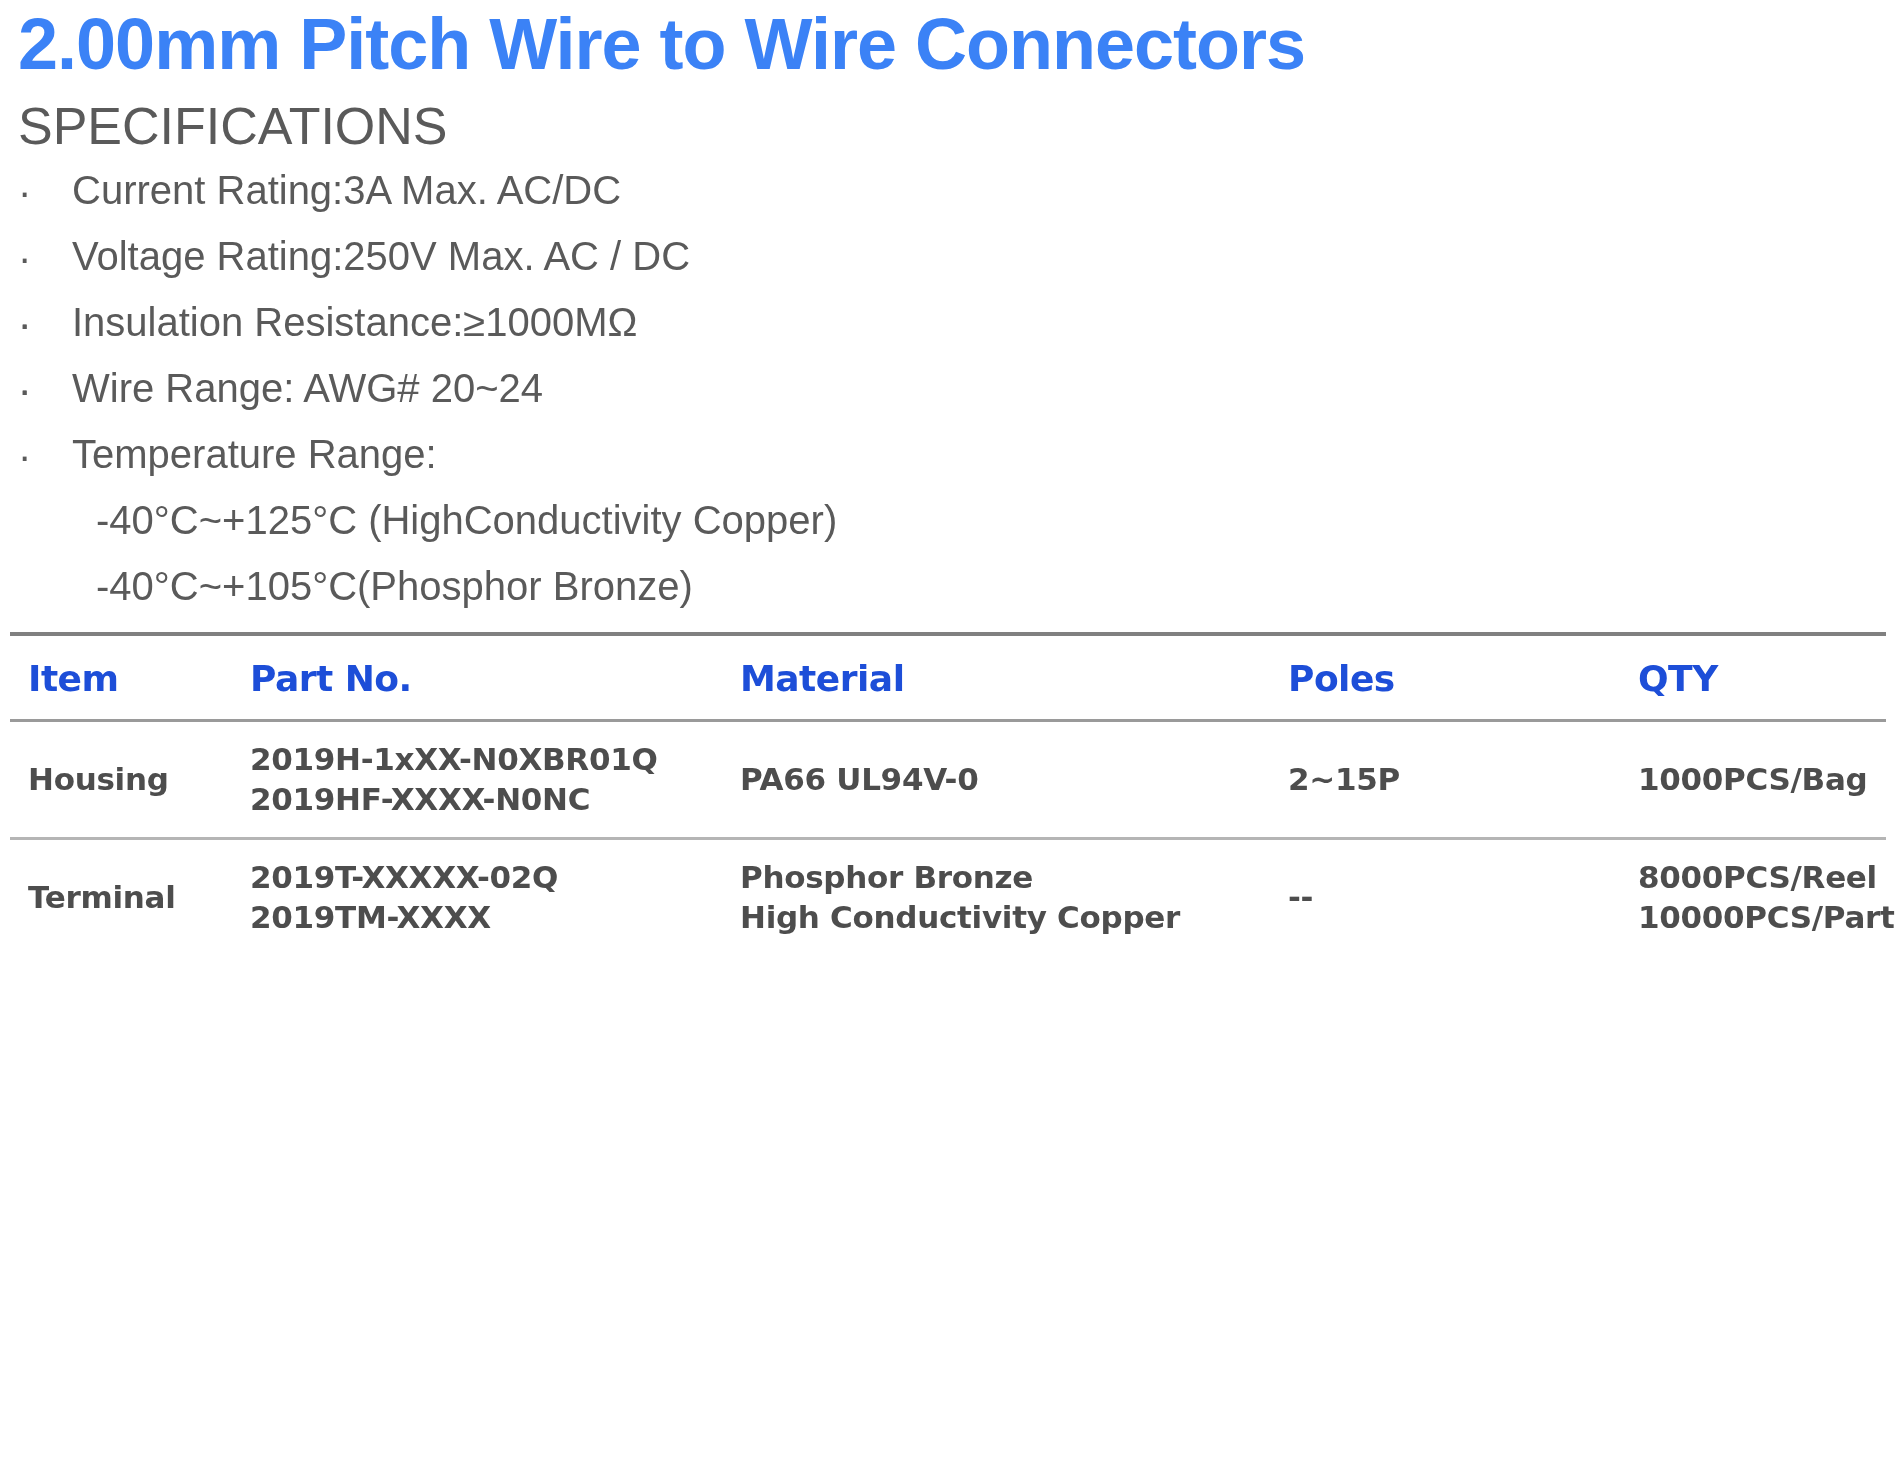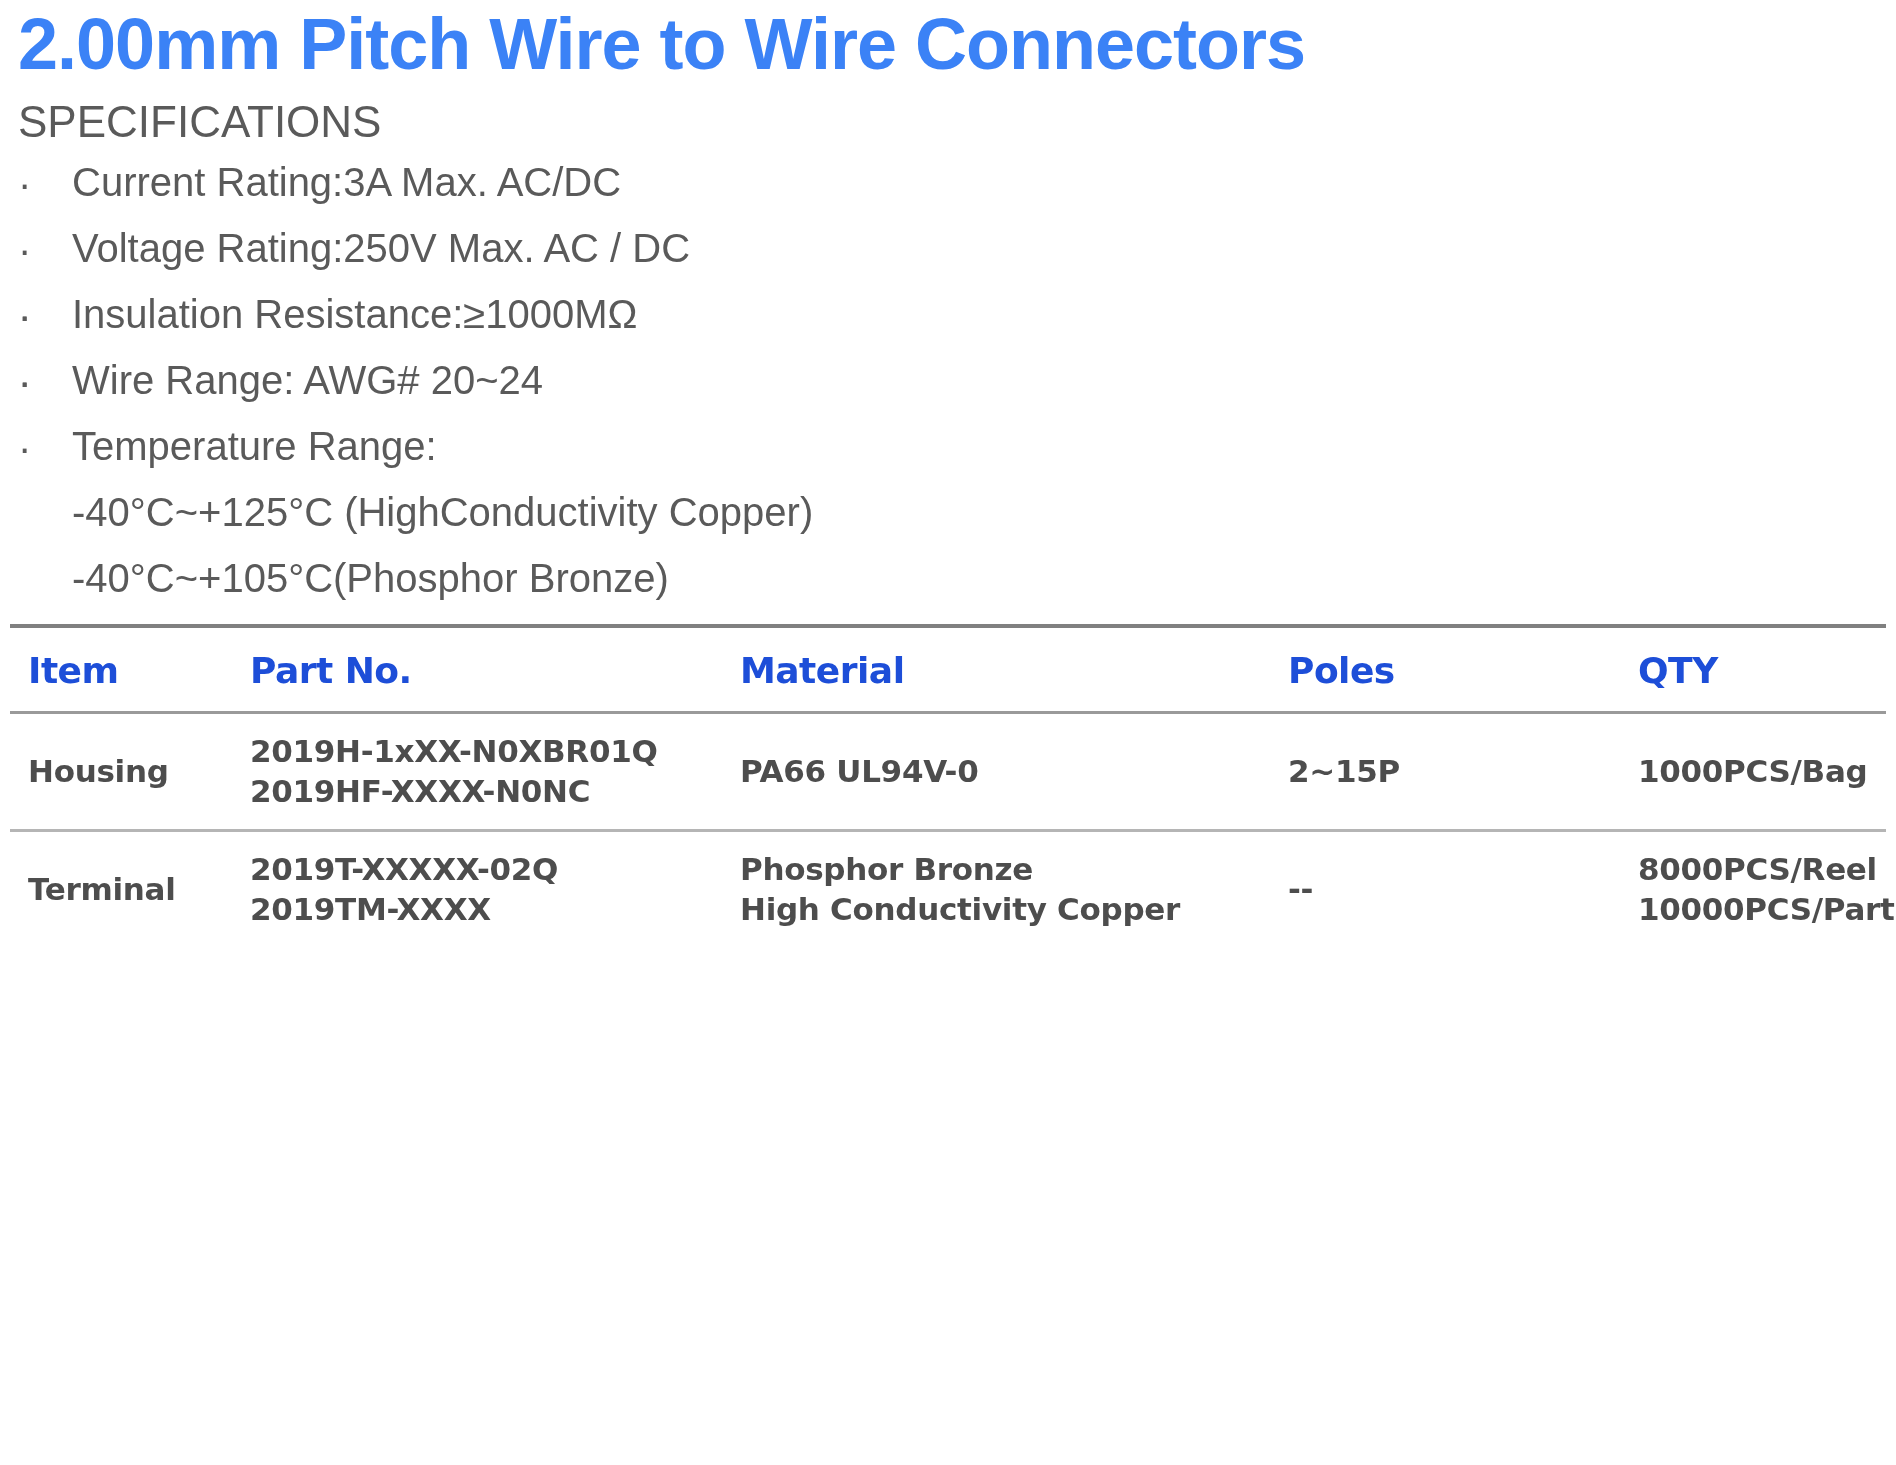--- a/index.html
+++ b/index.html
@@ -25,21 +25,21 @@
     color: #3b82f6;
     font-size: 72px;
     font-weight: bold;
     letter-spacing: -1px;
     line-height: 1.0;
     margin: 8px 0 0 18px;
     white-space: nowrap;
   }
   .subtitle {
     color: #5a5a5a;
-    font-size: 44px;
+    font-size: 52px;
     font-weight: normal;
     margin: 20px 0 0 18px;
     line-height: 1.0;
   }
   .spec-list {
     margin: 18px 0 0 0;
     padding: 0;
     list-style: none;
   }
   .spec-list li {
@@ -55,21 +55,21 @@
     position: absolute;
     left: 18px;
     top: 2px;
     font-size: 40px;
     color: #5a5a5a;
   }
   .sub-line {
     font-size: 40px;
     color: #5a5a5a;
     line-height: 1.0;
-    padding-left: 72px;
+    padding-left: 96px;
     margin: 0 12px 26px 0;
     white-space: nowrap;
   }
 
   table.spec-table {
     width: 1876px;
     margin: 14px 0 0 10px;
     border-collapse: collapse;
     table-layout: fixed;
   }

